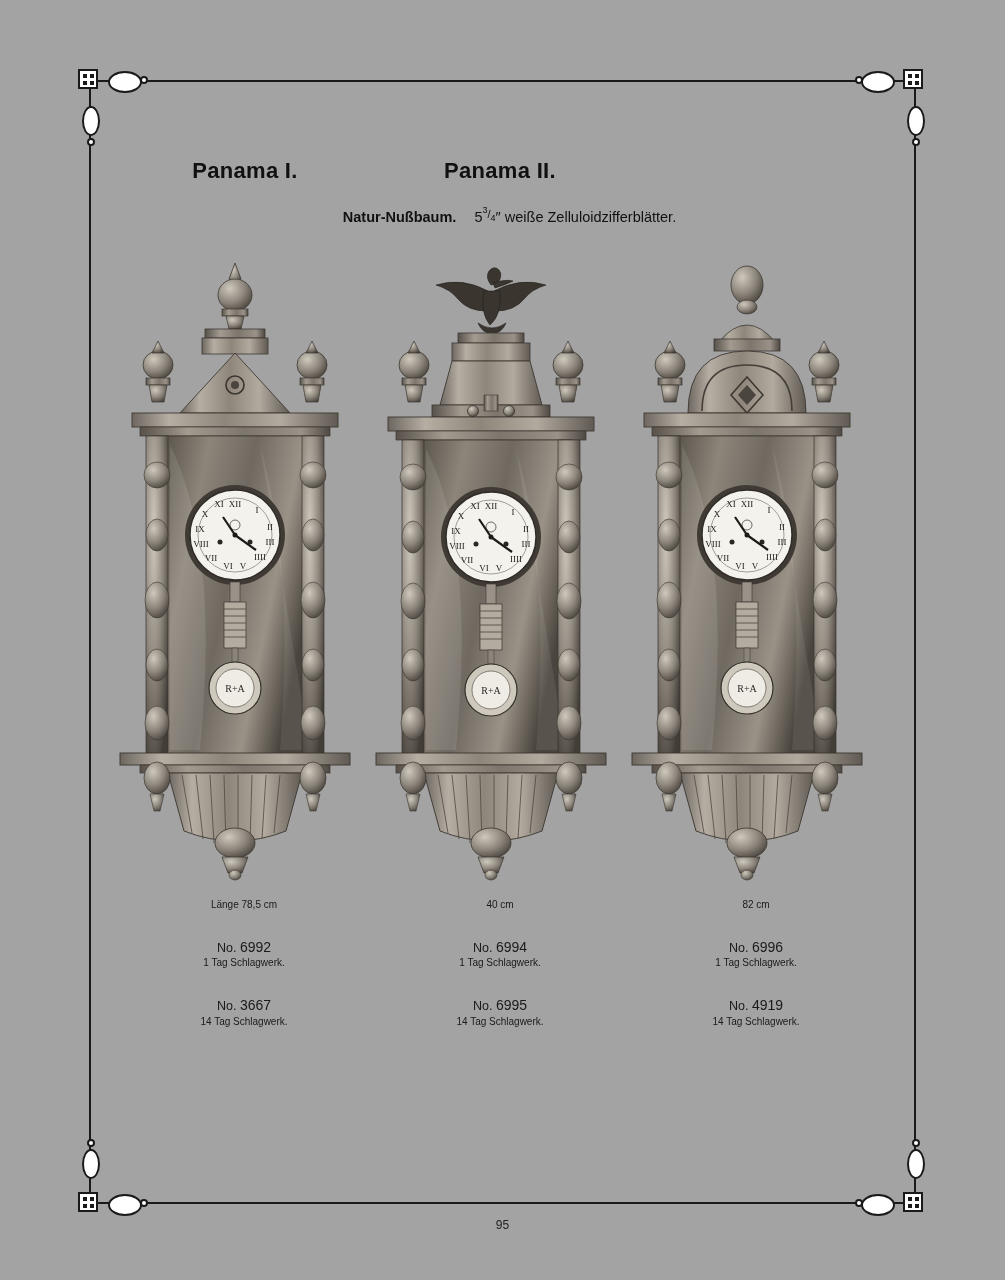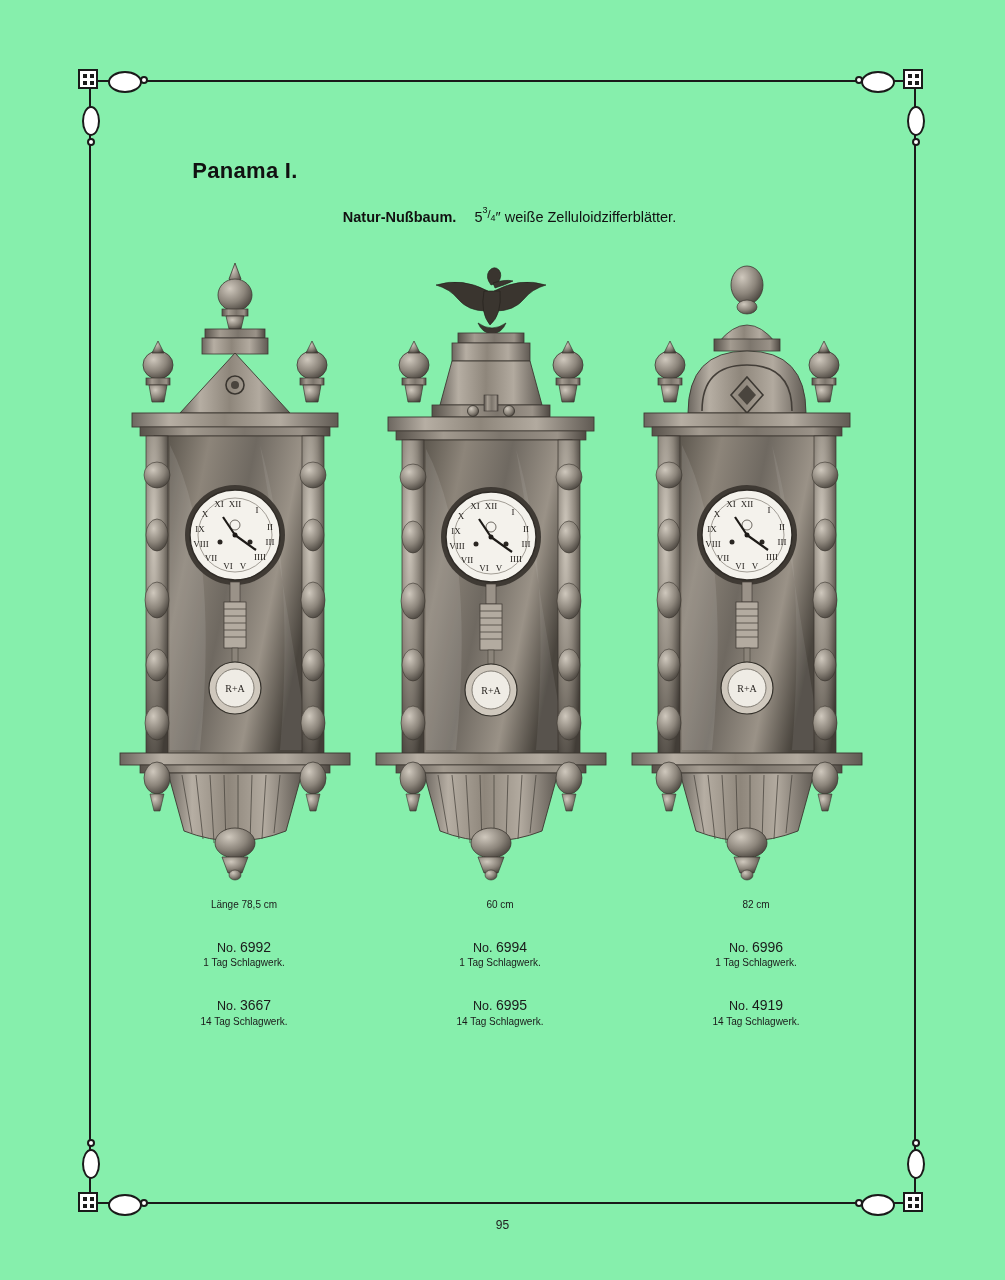--- a/index.html
+++ b/index.html
@@ -7,21 +7,21 @@
     padding: 0;
     background: #ffffff;
   }
   body {
     font-family: "Liberation Sans", sans-serif;
   }
   #page {
     position: relative;
     width: 1005px;
     height: 1280px;
-    background: #86efac;
+    background: #a3a3a3;
     overflow: hidden;
   }
 
   
   .frame-line {
     position: absolute;
     background: #1a1a1a;
   }
   .frame-top    { left: 95px;  top: 80px;   width: 815px; height: 2px; }
   .frame-bottom { left: 95px;  top: 1202px; width: 815px; height: 2px; }
@@ -200,20 +200,21 @@
   <div class="orn-v" style="left:78px; top:1133px; transform:scaleY(-1);">
     <div class="leaf"></div>
       <div class="dot"></div>
   </div>
   <div class="orn-v" style="left:903px; top:1133px; transform:scaleY(-1);">
     <div class="leaf"></div>
       <div class="dot"></div>
   </div>
 
   <div class="model-title t1">Panama I.</div>
+  <div class="model-title t2">Panama II.</div>
 
   <div class="subtitle">
     <b>Natur-Nußbaum.</b>
     <span style="display:inline-block;width:14px"></span><span>5</span><span class="frac"><sup>3</sup>/<sub>4</sub></span><span>″</span><span> weiße Zelluloidzifferblätter.</span>
   </div>
 
   <div class="clock k1">
     <svg viewBox="0 0 250 640" width="250" height="640" xmlns="http://www.w3.org/2000/svg">
       <defs>
         <linearGradient id="wood1" x1="0" y1="0" x2="1" y2="0">
@@ -691,21 +692,21 @@
     <div class="mech">1 Tag Schlagwerk.</div>
     <div class="gap"></div>
     <div class="no">
       <span>No.</span>
       <b>3667</b>
     </div>
     <div class="mech">14 Tag Schlagwerk.</div>
   </div>
 
   <div class="caption-col c2">
-    <div class="len">60 cm</div>
+    <div class="len">40 cm</div>
     <div class="no">
       <span>No.</span>
       <b>6994</b>
     </div>
     <div class="mech">1 Tag Schlagwerk.</div>
     <div class="gap"></div>
     <div class="no">
       <span>No.</span>
       <b>6995</b>
     </div>

